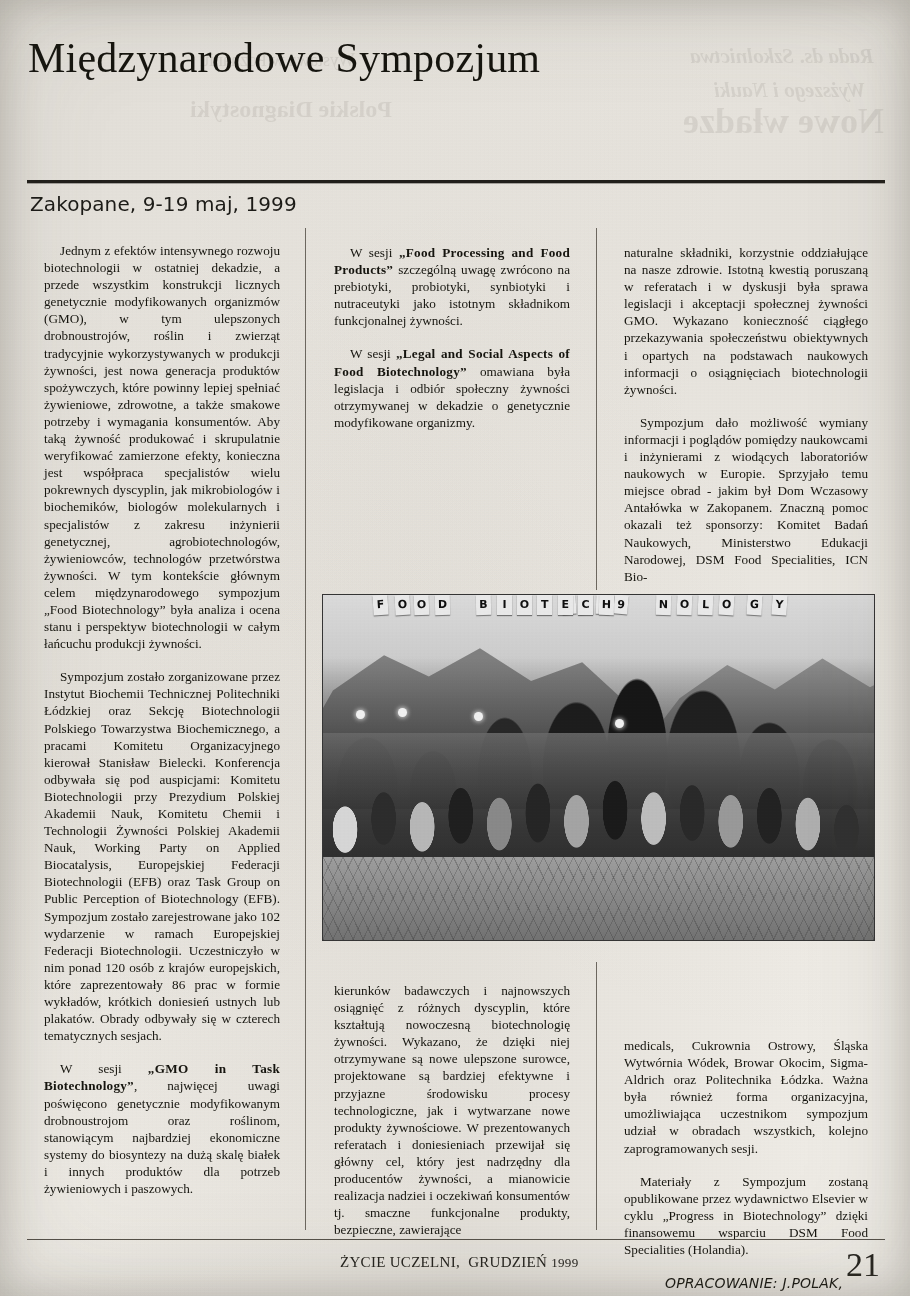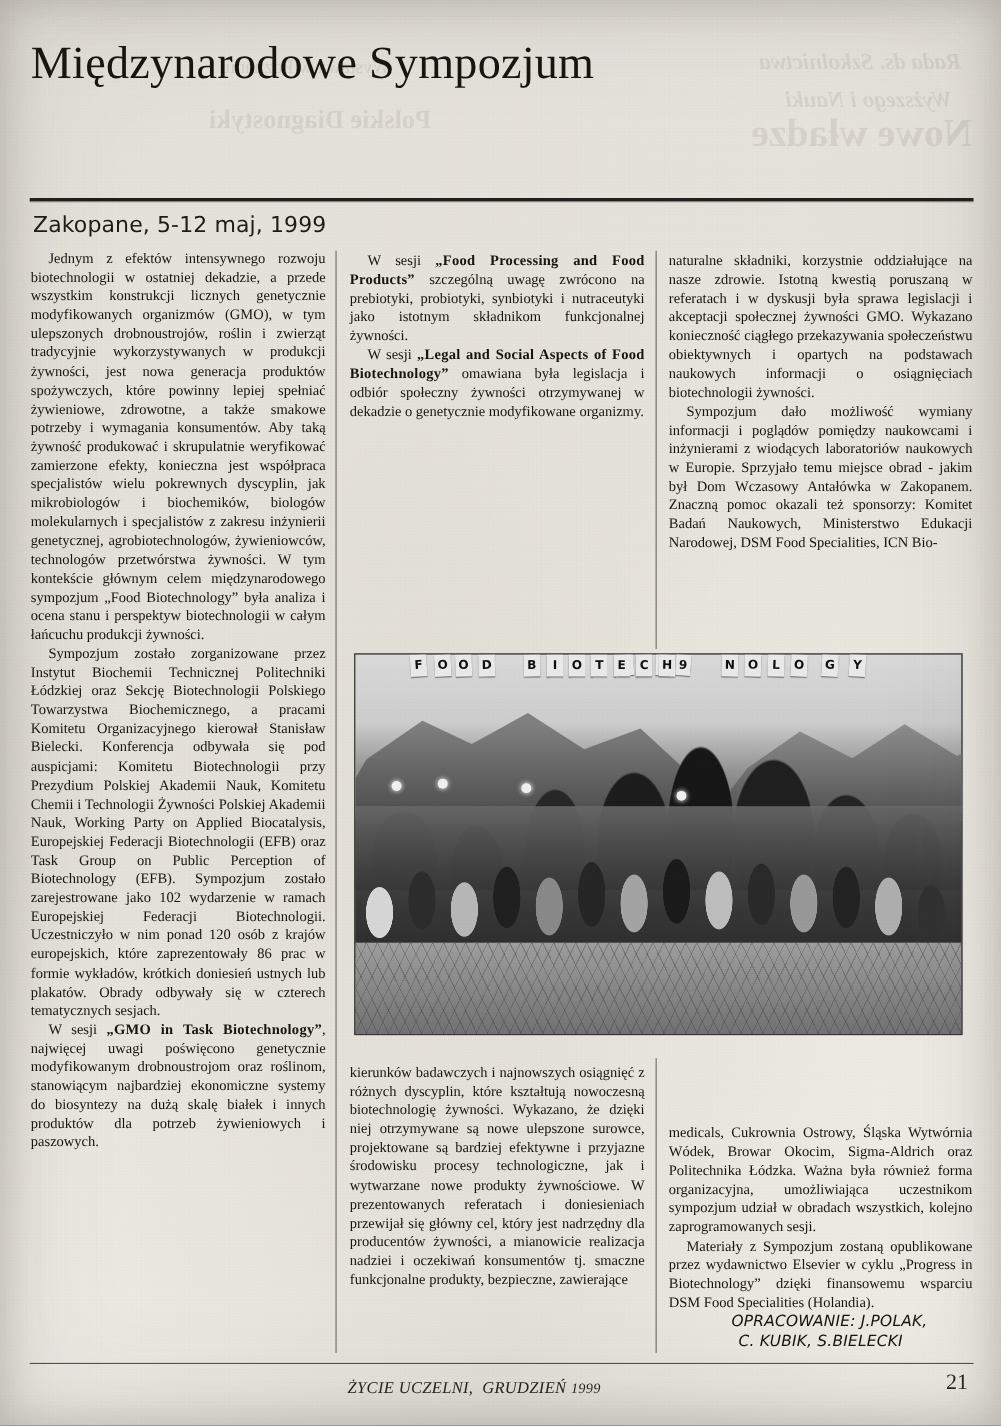--- a/index.html
+++ b/index.html
@@ -132,21 +132,21 @@
     position: absolute;
     z-index: 10;
     font-size: 13.2px;
     line-height: 17.1px;
     text-align: justify;
     text-justify: inter-word;
     color: #16150f;
     -webkit-hyphens: manual;
     hyphens: manual;
   }
-  .col p { margin: 0; text-indent: 16px; }
+  .col p { margin: 16px; text-indent: 16px; }
   .col p.noindent { text-indent: 0; }
   .col b { font-weight: 700; letter-spacing: .25px; }
 
   .col.c1 { left: 28px;  top: 226px; width: 268px; }
   .col.c2-top { left: 318px; top: 228px; width: 268px; }
   .col.c3-top { left: 608px; top: 228px; width: 276px; }
   .col.c2-bot { left: 318px; top: 966px; width: 268px; }
   .col.c3-bot { left: 608px; top: 1021px; width: 276px; }
 
   .credit {
@@ -254,34 +254,33 @@
     font-weight: 700;
     line-height: 20px;
     text-align: center;
     box-shadow: 0 1px 1px rgba(0,0,0,.45);
   }
   .photo .yearcard { width: 14px; height: 19px; line-height: 19px; font-size: 11px; }
 
   
   .footer-title {
     position: absolute;
-    left: 316px; top: 1254px;
+    left: 340px; top: 1254px;
     font-family: "Liberation Serif", "DejaVu Serif", serif;
     font-size: 15px;
     letter-spacing: .3px;
     color: #26241f;
     z-index: 10;
-    font-style: italic;
   }
   .footer-title .yr { font-size: 13px; }
   .page-number {
     position: absolute;
     right: 30px; top: 1246px;
     font-family: "Liberation Serif", "DejaVu Serif", serif;
-    font-size: 20px;
+    font-size: 34px;
     color: #26241f;
     z-index: 10;
   }
 </style>
 </head>
 <body>
 
 <div class="page">
 
   <div class="ghost-layer">
@@ -291,21 +290,21 @@
     <div class="ghost hdr4">Polskie Diagnostyki</div>
     <div class="ghost hdr5">Wystawa w Poznaniu</div>
   </div>
 
   <div class="masthead">
     <div class="masthead-line">Międzynarodowe Sympozjum</div>
   </div>
 
   <div class="rule-thick"></div>
 
-  <div class="subtitle">Zakopane, 5-12 maj, 1999</div>
+  <div class="subtitle">Zakopane, 9-19 maj, 1999</div>
 
   <div class="col-rule r1"></div>
   <div class="col-rule r2a"></div>
   <div class="col-rule r2b"></div>
 
   <div class="col c1">
     <p>Jednym z efektów intensywnego rozwoju biotechnologii w ostatniej dekadzie, a przede wszystkim konstrukcji licznych genetycznie modyfikowanych organizmów (GMO), w tym ulepszonych drobnoustrojów, roślin i zwierząt tradycyjnie wykorzystywanych w produkcji żywności, jest nowa generacja produktów spożywczych, które powinny lepiej spełniać żywieniowe, zdrowotne, a także smakowe potrzeby i wymagania konsumentów. Aby taką żywność produkować i skrupulatnie weryfikować zamierzone efekty, konieczna jest współpraca specjalistów wielu pokrewnych dyscyplin, jak mikrobiologów i biochemików, biologów molekularnych i specjalistów z zakresu inżynierii genetycznej, agrobiotechnologów, żywieniowców, technologów przetwórstwa żywności. W tym kontekście głównym celem międzynarodowego sympozjum „Food Biotechnology” była analiza i ocena stanu i perspektyw biotechnologii w całym łańcuchu produkcji żywności.</p>
     <p>Sympozjum zostało zorganizowane przez Instytut Biochemii Technicznej Politechniki Łódzkiej oraz Sekcję Biotechnologii Polskiego Towarzystwa Biochemicznego, a pracami Komitetu Organizacyjnego kierował Stanisław Bielecki. Konferencja odbywała się pod auspicjami: Komitetu Biotechnologii przy Prezydium Polskiej Akademii Nauk, Komitetu Chemii i Technologii Żywności Polskiej Akademii Nauk, Working Party on Applied Biocatalysis, Europejskiej Federacji Biotechnologii (EFB) oraz Task Group on Public Perception of Biotechnology (EFB). Sympozjum zostało zarejestrowane jako 102 wydarzenie w ramach Europejskiej Federacji Biotechnologii. Uczestniczyło w nim ponad 120 osób z krajów europejskich, które zaprezentowały 86 prac w formie wykładów, krótkich doniesień ustnych lub plakatów. Obrady odbywały się w czterech tematycznych sesjach.</p>
     <p><span>W sesji </span><b>„GMO in Task Biotechnology”</b><span>, najwięcej uwagi poświęcono genetycznie modyfikowanym drobnoustrojom oraz roślinom, stanowiącym najbardziej ekonomiczne systemy do biosyntezy na dużą skalę białek i innych produktów dla potrzeb żywieniowych i paszowych.</span></p>
   </div>

